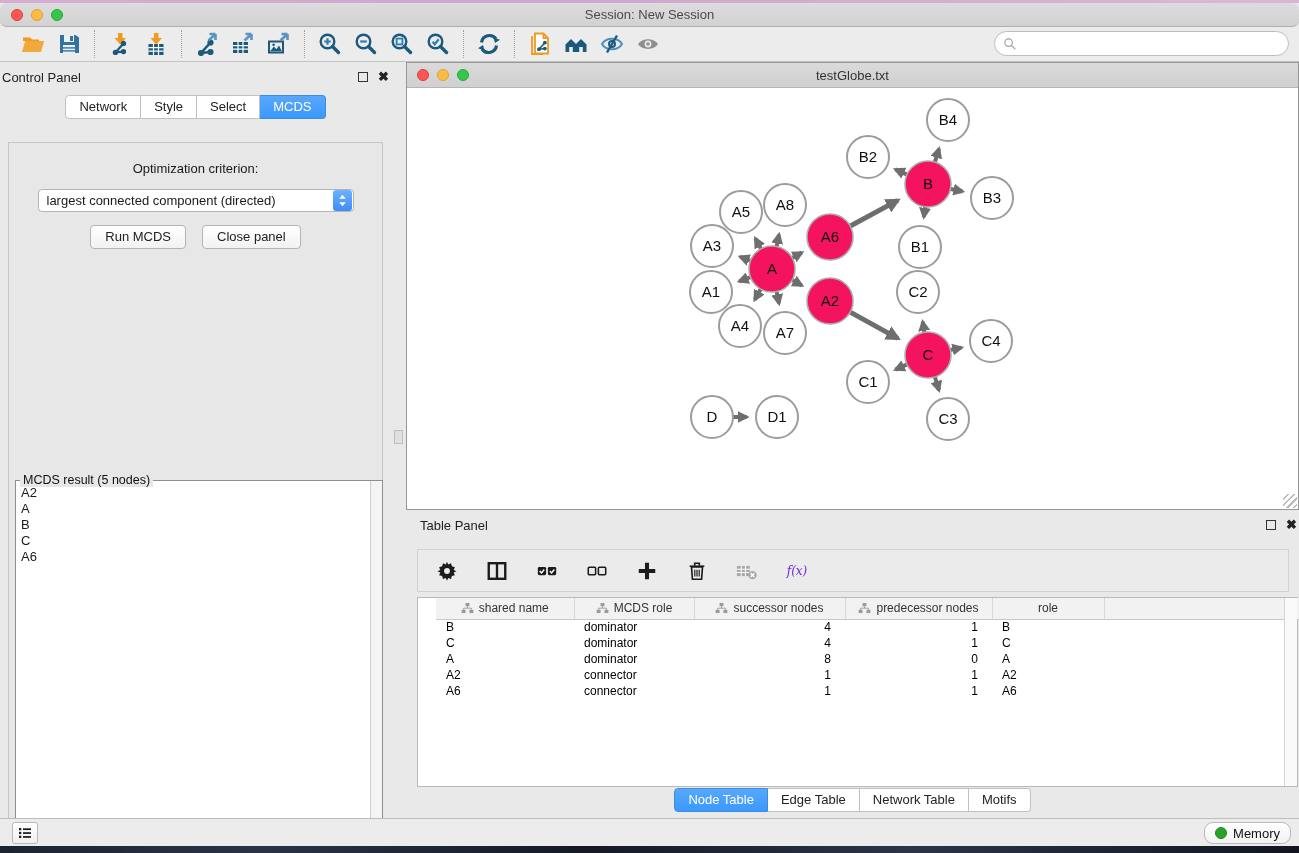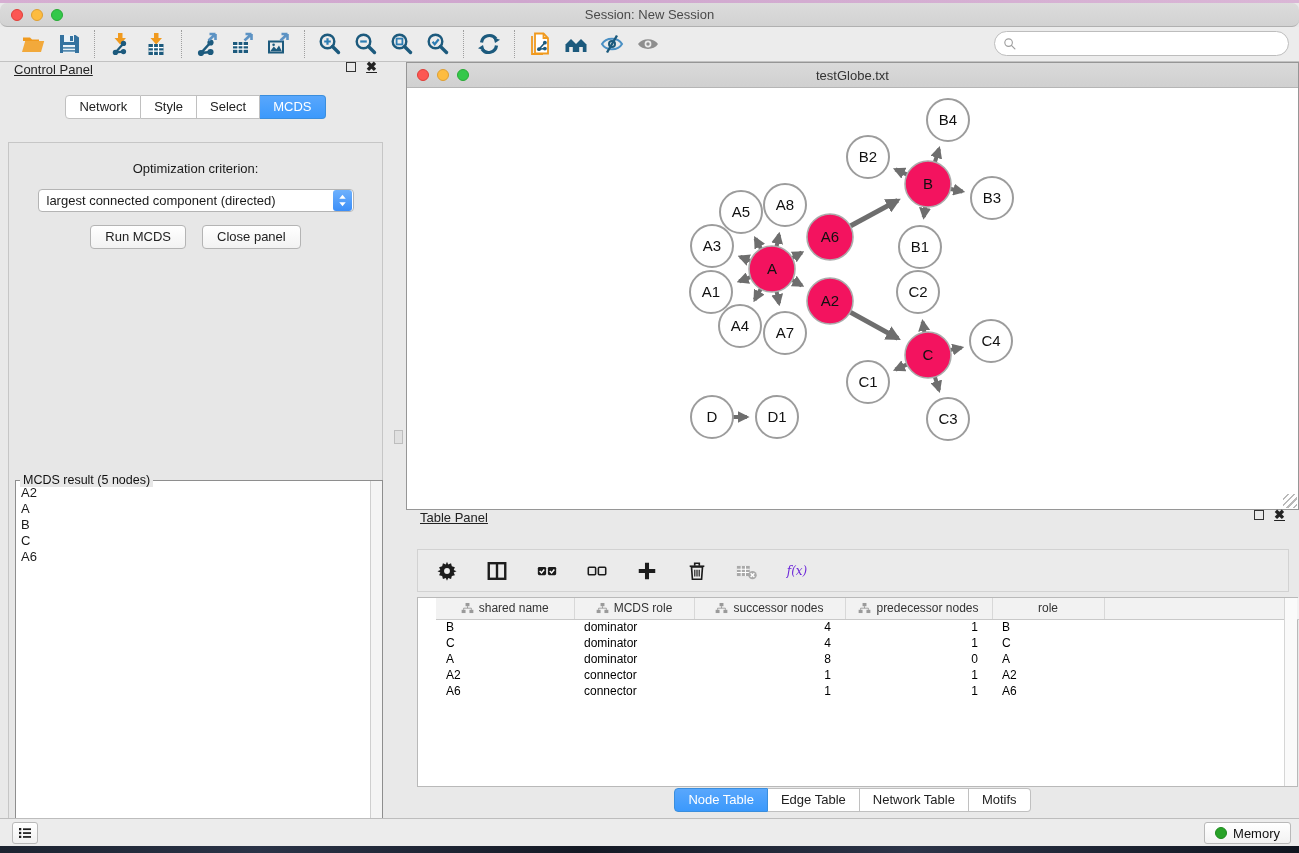--- a/index.html
+++ b/index.html
@@ -27,21 +27,21 @@
   .tb-group { display:flex; align-items:center; gap:4px; padding:0 9px; }
   .tb-sep { height:28px; border-left:1px dotted #9f9f9f; }
   .tb-btn { width:32px; height:30px; border:none; background:transparent; display:flex; align-items:center; justify-content:center; cursor:default; }
   .tb-btn svg { width:24px; height:24px; }
   #toolbar-search { position:absolute; right:10px; top:4px; width:295px; height:25px; background:#fff; border:1px solid #bdbdbd; border-radius:13px; display:flex; align-items:center; padding-left:8px; }
   #toolbar-search svg { width:14px; height:14px; margin-right:5px; }
   #toolbar-search input { border:none; outline:none; flex:1; font-size:12px; background:transparent; height:100%; }
 
   
   #control-panel { left:0; top:62px; width:391px; height:756px; background:#e9e9e9; }
-  .panel-titlebar { height:30px; display:flex; align-items:flex-start; padding:0 14px; font-size:13px; color:#222;text-decoration:underline; }
+  .panel-titlebar { height:30px; display:flex; align-items:center; padding:0 2px; font-size:13px; color:#222; }
   .panel-title { flex:1; }
   .panel-float { width:10px; height:10px; border:1.4px solid #333; margin-right:10px; }
   .panel-close { font-size:13px; color:#222; font-weight:bold; line-height:10px; }
 
   #cp-tabs { position:absolute; left:0; top:33px; width:391px; display:flex; justify-content:center; }
   .seg-tab { font-size:13px; padding:3px 13px 4px; background:#fff; border:1px solid #c0c0c0; border-left:none; color:#222; }
   .seg-tab:first-child { border-left:1px solid #c0c0c0; border-radius:4px 0 0 4px; }
   .seg-tab:last-child { border-radius:0 4px 4px 0; }
   .seg-tab.active { background:linear-gradient(#59a7fc,#3b99fc); border-color:#3a8edd; color:#fff; }
 
@@ -87,21 +87,21 @@
   th svg { width:13px; height:13px; }
   td { height:16px; padding:0 10px; white-space:nowrap; overflow:hidden; color:#000; }
   td.num { text-align:right; padding-right:14px; }
 
   #tp-tabs { position:absolute; left:0; right:0; top:278px; display:flex; justify-content:center; }
 
   
   #status-bar { left:0; top:818px; width:1299px; height:28px; background:#ececec; border-top:1px solid #bdbdbd; }
   #status-list-btn { position:absolute; left:12px; top:3px; width:26px; height:22px; background:linear-gradient(#fff,#f0f0f0); border:1px solid #b9b9b9; border-radius:3px; display:flex; align-items:center; justify-content:center; }
   #status-list-btn svg { width:16px; height:16px; }
-  #memory-btn { position:absolute; right:8px; top:3px; height:22px; background:linear-gradient(#fff,#f2f2f2); border:1px solid #b9b9b9; border-radius:3px; display:flex; align-items:center; gap:6px; padding:0 10px; font-size:13px; color:#111; }
+  #memory-btn { position:absolute; right:8px; top:3px; height:22px; background:linear-gradient(#fff,#f2f2f2); border:1px solid #b9b9b9; border-radius:9px; display:flex; align-items:center; gap:6px; padding:0 10px; font-size:13px; color:#111; }
   #memory-dot { width:12px; height:12px; border-radius:50%; background:#28a228; border:1px solid #1d8a1d; }
 </style>
 </head>
 <body>
 
 <div id="wallpaper-top" class="abs"></div>
 
 <div id="app-titlebar" class="abs">
   <div class="traffic">
     <span class="light red"></span>

